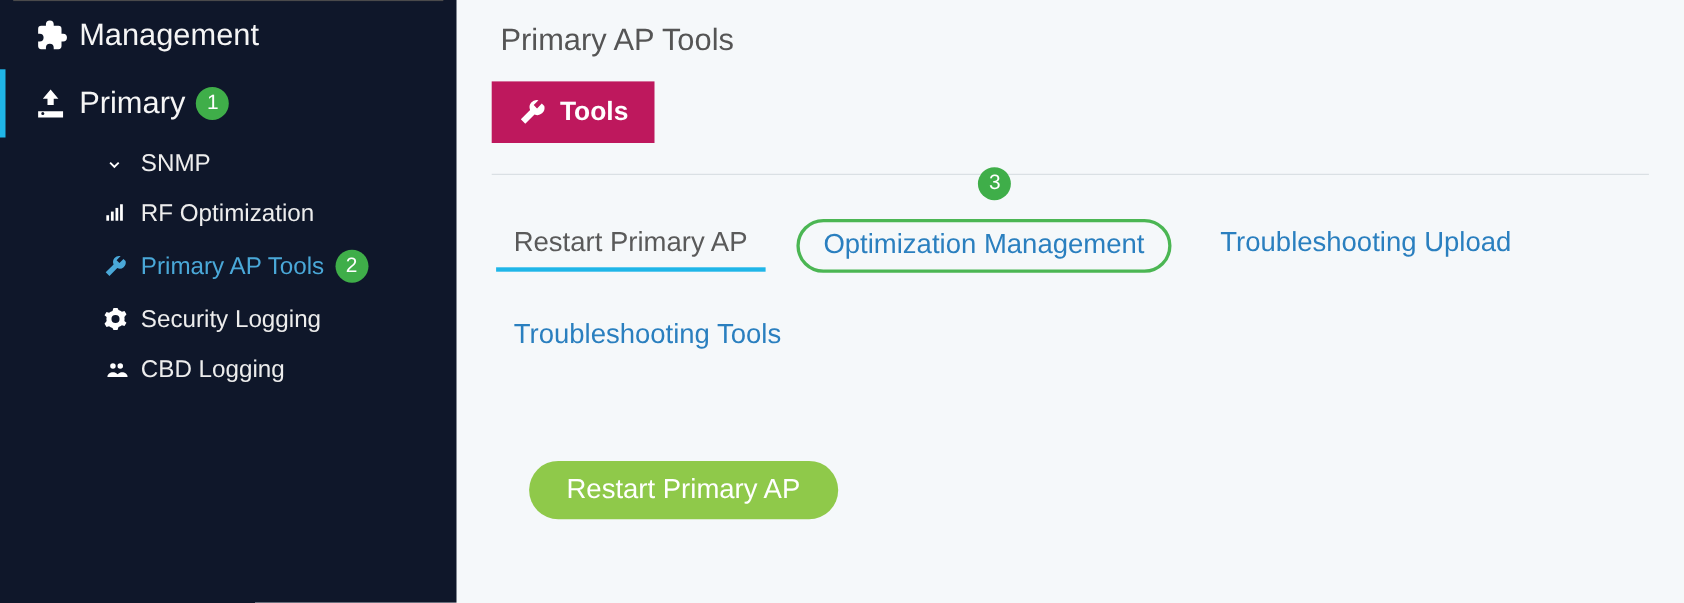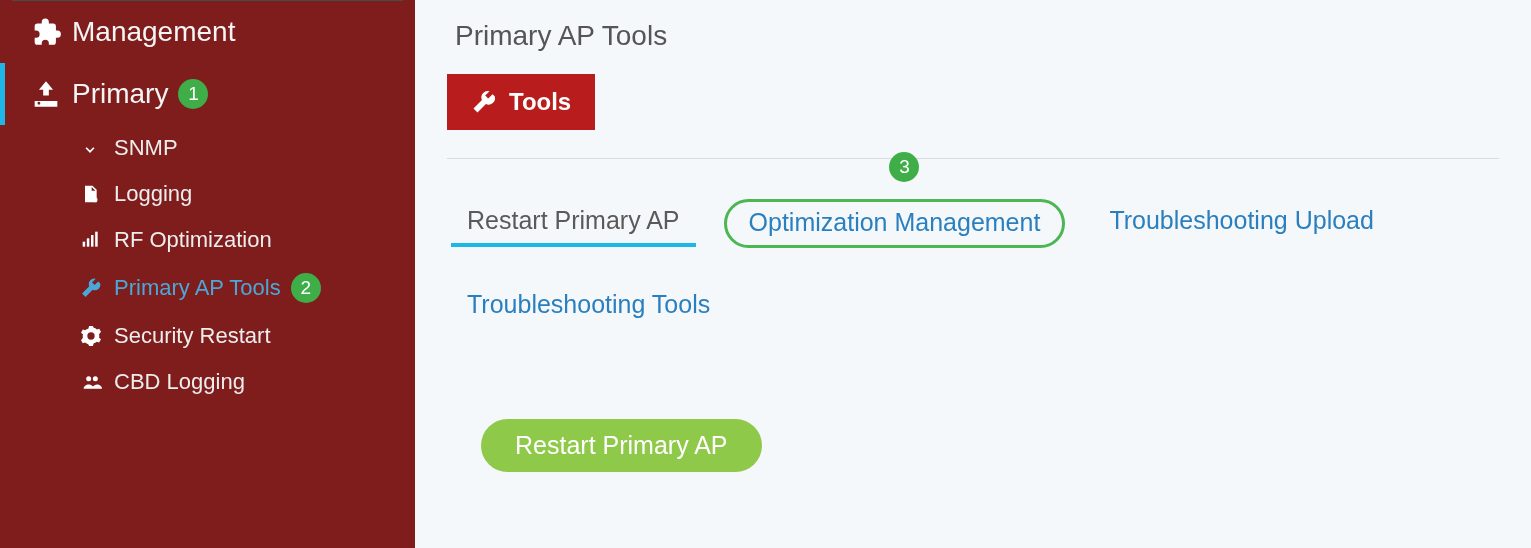--- a/index.html
+++ b/index.html
@@ -6,21 +6,21 @@
   body {
     font-family: -apple-system, BlinkMacSystemFont, "Segoe UI", Arial, sans-serif;
     background: #f5f8fa;
     width: 1531px;
     height: 548px;
     overflow: hidden;
     display: flex;
   }
   .sidebar {
     width: 415px;
-    background: #7f1d1d;
+    background: #0f172a;
     color: #fff;
     height: 100%;
     flex-shrink: 0;
   }
   .side-divider {
     height: 1px;
     background: #4a4a4b;
     margin: 0 12px;
   }
   .side-top-item {
@@ -40,21 +40,22 @@
     width: 5px;
     background: #1fb6e8;
   }
   .side-top-item .icon-wrap {
     width: 52px;
     display: inline-flex;
     align-items: center;
     justify-content: center;
   }
   .sub-list {
-    padding-left: 80px;
+    padding-left: 56px;
+    margin-left: 38px;
   }
   .sub-item {
     display: flex;
     align-items: center;
     padding: 10px 0;
     font-size: 22px;
     font-weight: 400;
     color: #ededed;
     cursor: pointer;
     position: relative;
@@ -87,21 +88,21 @@
   .page-title {
     font-size: 28px;
     font-weight: 400;
     color: #555;
     margin-bottom: 22px;
     margin-left: 8px;
   }
   .tools-btn {
     display: inline-flex;
     align-items: center;
-    background: #b91c1c;
+    background: #be185d;
     color: #fff;
     font-size: 24px;
     font-weight: 600;
     padding: 14px 24px;
     cursor: pointer;
     margin-bottom: 28px;
   }
   .tools-btn .ticon { margin-right: 12px; }
   .hr {
     border: none;
@@ -190,29 +191,20 @@
 
     <div class="sub-item">
       <span class="sub-icon">
         <svg width="20" height="20" viewBox="0 0 24 24" fill="#fff">
             <path d="M12 3v12l4-4 1.4 1.4L12 18 6.6 12.4 8 11l4 4V3h0z"></path>
           </svg>
       </span>
       <span>SNMP</span>
     </div>
 
-    <div class="sub-item">
-      <span class="sub-icon">
-        <svg width="20" height="22" viewBox="0 0 24 24" fill="#fff">
-            <path d="M6 2h9l5 5v15H6V2zm8 1.5V8h4.5L14 3.5zM8 11h10v2H8v-2zm0 4h10v2H8v-2z"></path>
-            <circle cx="18" cy="19" r="3"></circle>
-          </svg>
-      </span>
-      <span>Logging</span>
-    </div>
 
     <div class="sub-item">
       <span class="sub-icon">
         <svg width="22" height="20" viewBox="0 0 24 24" fill="#fff">
             <rect x="2" y="14" width="3" height="6"></rect>
             <rect x="7" y="10" width="3" height="10"></rect>
             <rect x="12" y="6" width="3" height="14"></rect>
             <rect x="17" y="2" width="3" height="18"></rect>
           </svg>
       </span>
@@ -228,21 +220,21 @@
       <span>Primary AP Tools</span>
       <span class="badge">2</span>
     </div>
 
     <div class="sub-item">
       <span class="sub-icon">
         <svg width="22" height="22" viewBox="0 0 24 24" fill="#fff">
             <path d="M12 8a4 4 0 1 0 0 8 4 4 0 0 0 0-8zm9 4c0 .7-.1 1.3-.2 2l2.1 1.6-2 3.4-2.5-.8c-1 .8-2.1 1.4-3.4 1.7L14 23h-4l-1-2.1c-1.3-.3-2.4-.9-3.4-1.7l-2.5.8-2-3.4L3.2 14a9 9 0 0 1 0-4L1.1 8.4l2-3.4 2.5.8c1-.8 2.1-1.4 3.4-1.7L10 1h4l1 2.1c1.3.3 2.4.9 3.4 1.7l2.5-.8 2 3.4L20.8 10c.1.7.2 1.3.2 2z"></path>
           </svg>
       </span>
-      <span>Security Restart</span>
+      <span>Security Logging</span>
     </div>
 
     <div class="sub-item">
       <span class="sub-icon">
         <svg width="24" height="20" viewBox="0 0 24 24" fill="#fff">
             <circle cx="8" cy="8" r="3"></circle>
             <circle cx="16" cy="8" r="3"></circle>
             <path d="M2 20c0-3 3-5 6-5s6 2 6 5H2zm10 0c.4-2.2 2.5-5 6-5 3 0 6 2 6 5H12z"></path>
           </svg>
       </span>

